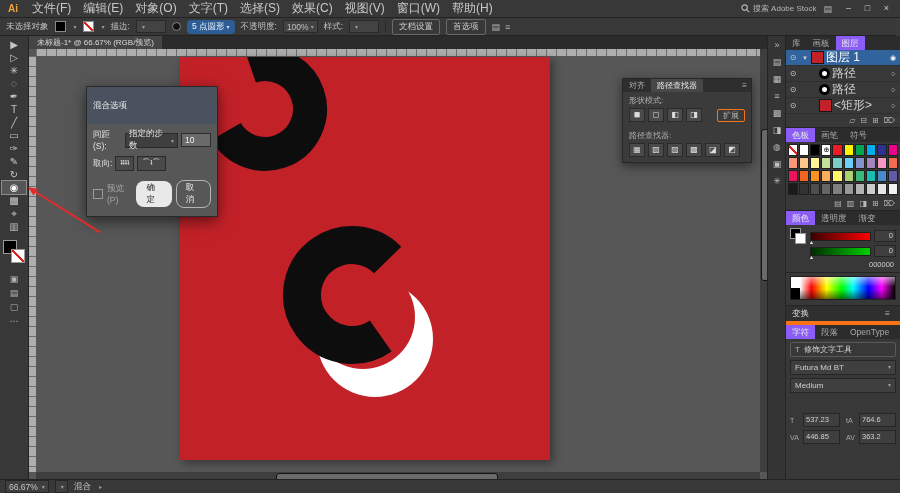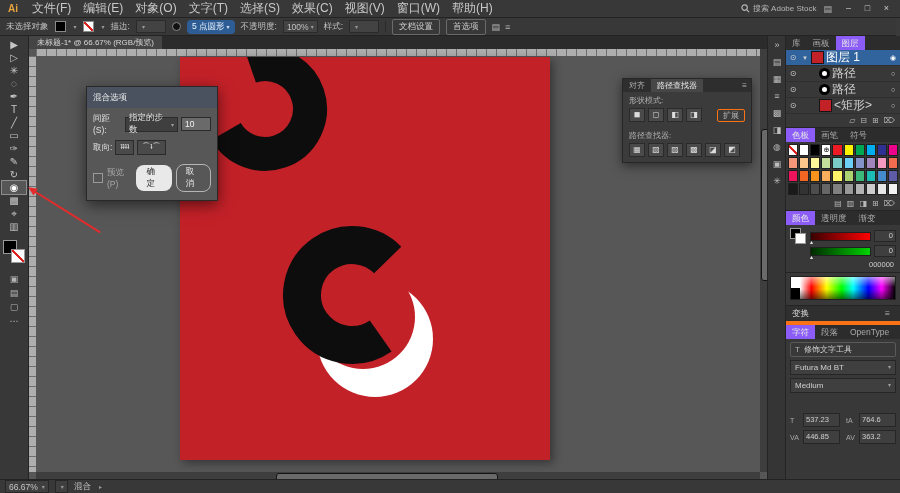--- a/index.html
+++ b/index.html
@@ -42,21 +42,21 @@
   #doctab{background:#454545;color:#d8d8d8;font-size:8px;line-height:13px;padding:0 8px}
   #ruler-h{position:absolute;top:13px;left:7px;right:8px;height:7px;background:#aeaeae;background-image:repeating-linear-gradient(to right,#6e6e6e 0 1px,transparent 1px 10px)}
   #ruler-v{position:absolute;top:20px;left:0;width:7px;bottom:8px;background:#aeaeae;background-image:repeating-linear-gradient(to bottom,#6e6e6e 0 1px,transparent 1px 10px)}
   #artboard{position:absolute;left:151px;top:21px;width:370px;height:403px;background:#c32128;box-shadow:3px 3px 9px rgba(0,0,0,.4);overflow:hidden}
   #vscroll{position:absolute;right:0;top:13px;width:8px;bottom:8px;background:#3e3e3e}
   #vscroll .thumb{position:absolute;top:80px;height:150px;left:1px;right:1px;background:#6a6a6a;border-radius:3px}
   #hscroll{position:absolute;left:7px;right:8px;bottom:0;height:8px;background:#3e3e3e}
   #hscroll .thumb{position:absolute;left:240px;width:220px;top:1px;bottom:1px;background:#6a6a6a;border-radius:3px}
   
   #blend-dialog{position:absolute;left:86px;top:86px;width:130px;z-index:50;background:#575757;border:1px solid #292929;box-shadow:0 4px 14px rgba(0,0,0,.55);font-size:8.5px;color:#e2e2e2}
-  .flt-title{height:13px;background:#49525e;color:#ececec;font-size:8.5px;line-height:13px;padding:4px 6px}
+  .flt-title{height:13px;background:#49525e;color:#ececec;font-size:8.5px;line-height:13px;padding:12px 6px}
   .d-row{display:flex;align-items:center;gap:3px;padding:5px 6px 0}
   .d-select{display:inline-flex;align-items:center;background:#3f3f3f;border:1px solid #2b2b2b;height:13px;padding:0 3px}
   .d-input{background:#6a6a6a;border:1px solid #2b2b2b;height:12px;line-height:12px;padding:0 3px;min-width:22px;color:#f4f4f4}
   .d-iconbtn{background:#4a4a4a;border:1px solid #2b2b2b;height:13px;line-height:12px;padding:0 4px;font-size:8px}
   .d-foot{display:flex;align-items:center;gap:4px;padding:9px 6px 8px}
   .checkbox{width:8px;height:8px;border:1px solid #9a9a9a;background:#555;flex:0 0 auto}
   .dim{color:#a8a8a8}
   .btn-light{background:#e9e9e9;color:#2d2d2d;border-radius:8px;padding:1px 10px;margin-left:auto}
   .btn-dark{border:1px solid #b5b5b5;color:#eee;border-radius:8px;padding:1px 9px}
   

